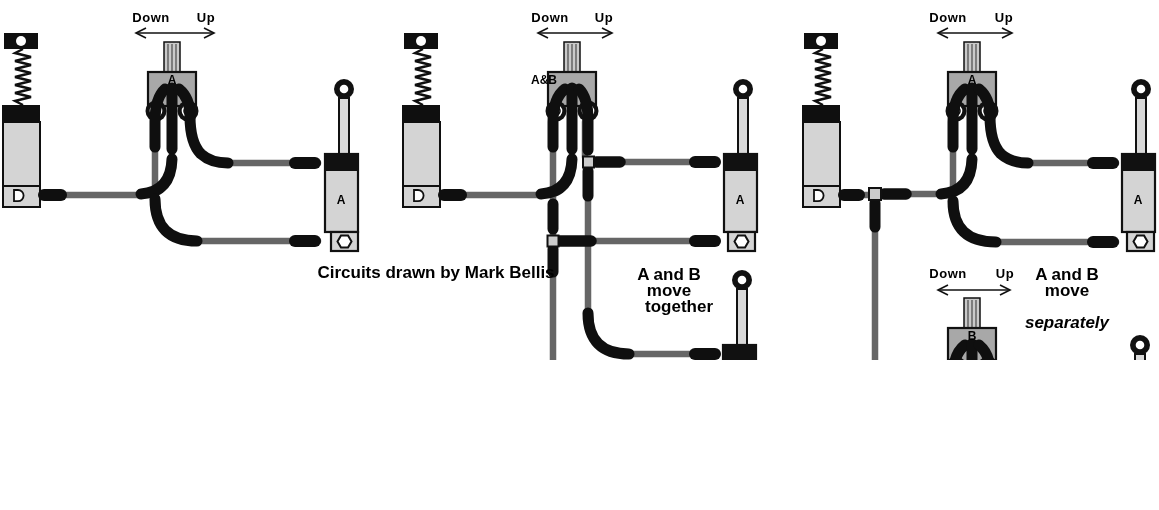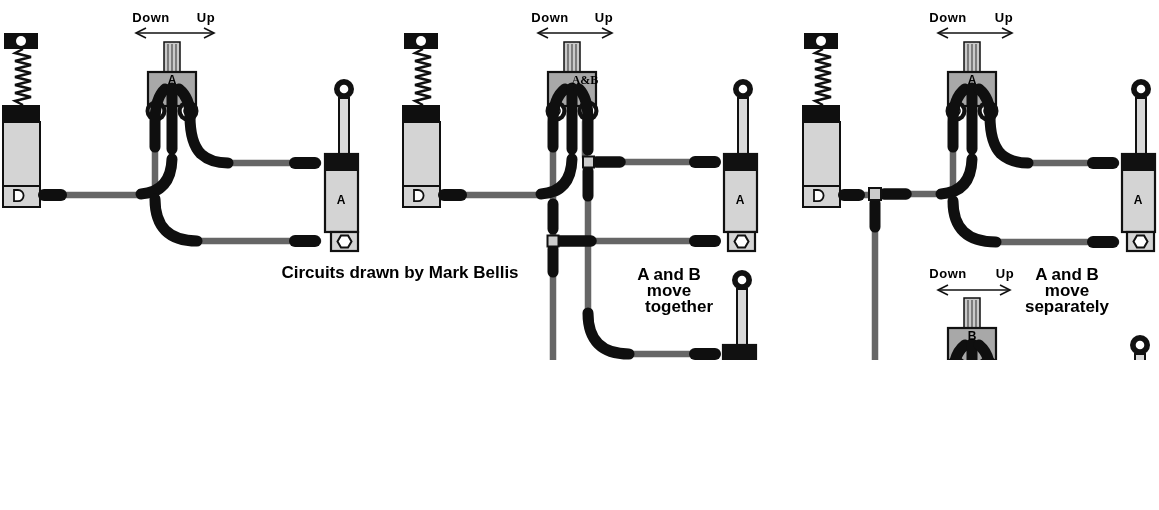--- a/index.html
+++ b/index.html
@@ -8,21 +8,21 @@
     font-family:"Liberation Sans", sans-serif;
   }
   .stage svg{position:absolute;left:0;top:0;}
   .lbl{
     position:absolute;transform:translate(-50%,-50%);
     color:#000;font-weight:bold;white-space:nowrap;line-height:1;
   }
   .dir{font-size:13px;letter-spacing:0.5px;}
   .part{font-size:12px;}
   .note{font-size:17px;}
-  .credit{font-size:17px;}
+  .credit{font-size:17px;margin-left:36px;}
 </style>
 </head>
 <body>
 
 <div class="stage">
 
 <svg width="1159" height="510" viewBox="0 0 1159 510">
 
   <g>
     <rect x="4" y="33" width="34" height="16" fill="#0f0f0f"></rect>
@@ -260,33 +260,33 @@
   </g>
 </svg>
 
   <div class="lbl dir" style="left:151px;top:17px;">Down</div>
   <div class="lbl dir" style="left:206px;top:17px;">Up</div>
   <div class="lbl part" style="left:172px;top:80px;">A</div>
   <div class="lbl part" style="left:341px;top:200px;">A</div>
 
   <div class="lbl dir" style="left:550px;top:17px;">Down</div>
   <div class="lbl dir" style="left:604px;top:17px;">Up</div>
-  <div class="lbl part" style="left:585px;top:80px;font-family:Liberation Serif, serif;">A&amp;B</div>
+  <div class="lbl part" style="left:544px;top:80px;">A&amp;B</div>
   <div class="lbl part" style="left:740px;top:200px;">A</div>
   <div class="lbl part" style="left:739px;top:392px;">B</div>
   <div class="lbl note" style="left:669px;top:274px;">A and B</div>
   <div class="lbl note" style="left:669px;top:290px;">move</div>
   <div class="lbl note" style="left:679px;top:306px;">together</div>
 
   <div class="lbl dir" style="left:948px;top:17px;">Down</div>
   <div class="lbl dir" style="left:1004px;top:17px;">Up</div>
   <div class="lbl part" style="left:972px;top:80px;">A</div>
   <div class="lbl dir" style="left:948px;top:273px;">Down</div>
   <div class="lbl dir" style="left:1005px;top:273px;">Up</div>
   <div class="lbl part" style="left:972px;top:336px;">B</div>
   <div class="lbl part" style="left:1138px;top:200px;">A</div>
   <div class="lbl part" style="left:1139px;top:456px;">B</div>
   <div class="lbl note" style="left:1067px;top:274px;">A and B</div>
   <div class="lbl note" style="left:1067px;top:290px;">move</div>
-  <div class="lbl note" style="left:1067px;top:306px;">separately</div>
+  <div class="lbl note" style="left:1067px;top:322px;font-style:italic;">separately</div>
 
   <div class="lbl credit" style="left:400px;top:272px;">Circuits drawn by Mark Bellis</div>
 </div>
 
 </body></html>

